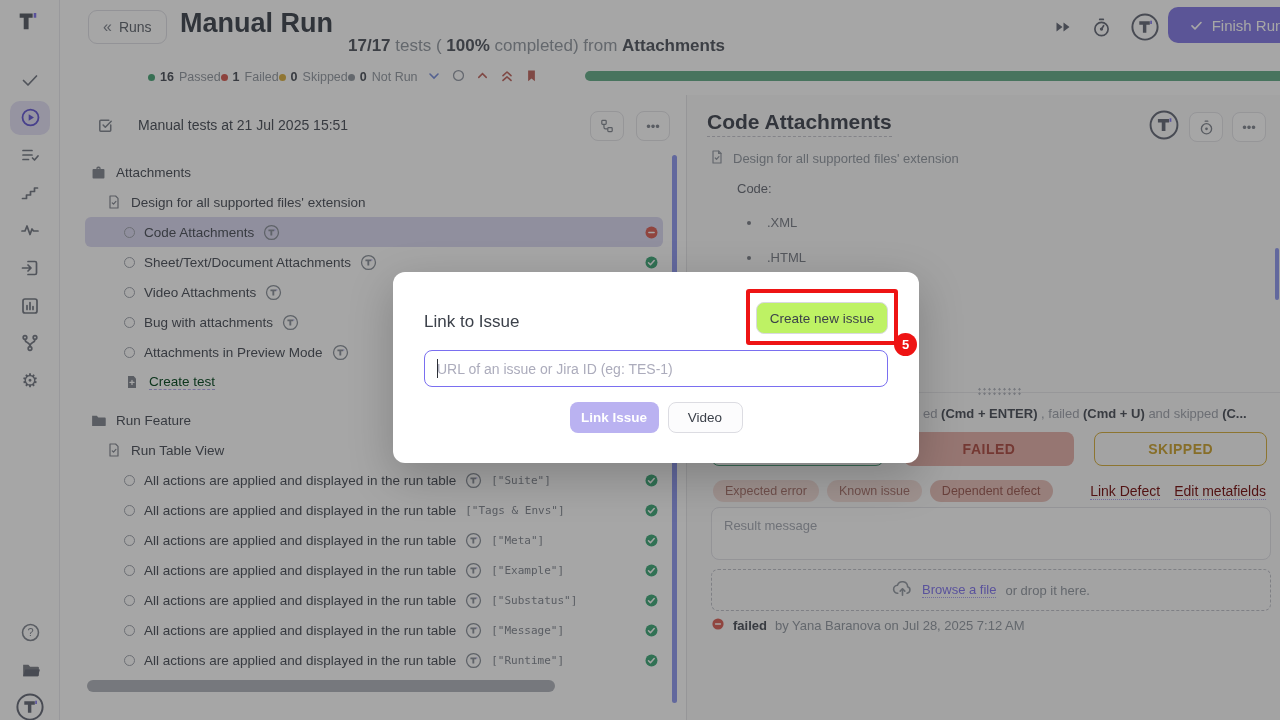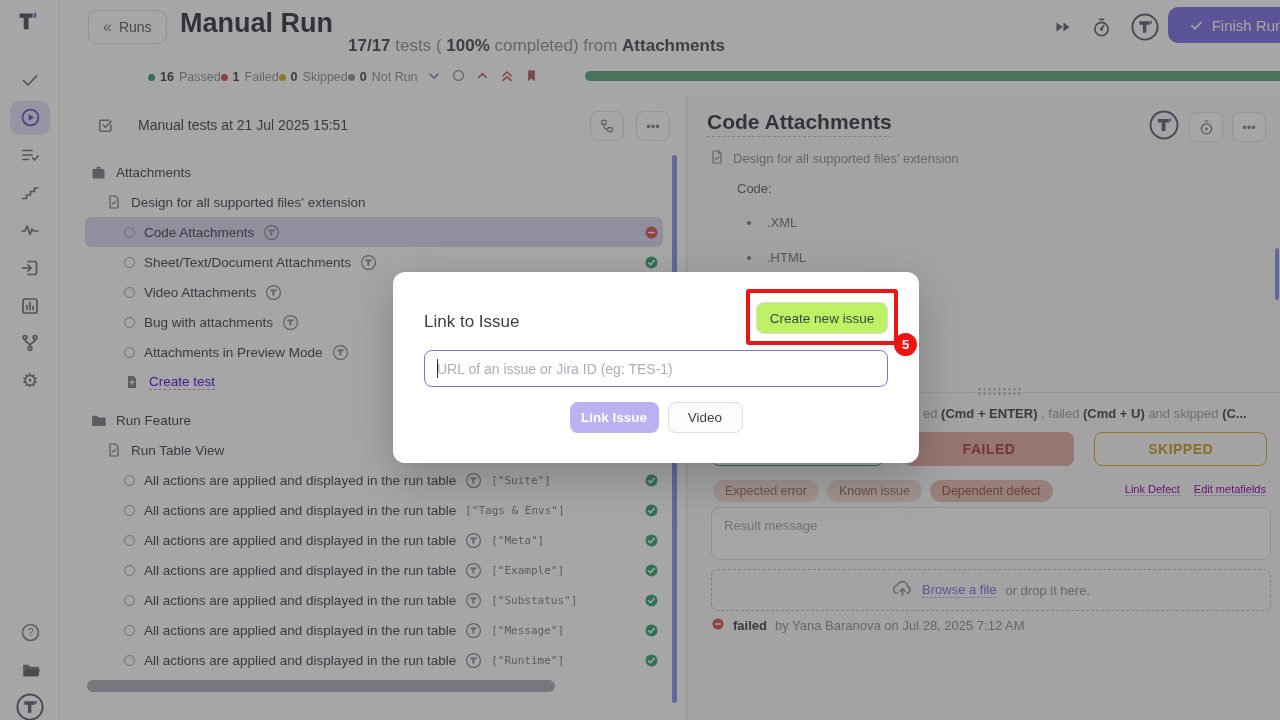--- a/index.html
+++ b/index.html
@@ -40,21 +40,21 @@
   .sq-btn { position:absolute; top:2px; width:34px; height:30px; border:1px solid #e6e6ea; border-radius:8px; background:#fff; display:flex; align-items:center; justify-content:center; color:#8a8f98; font-size:13px; }
   .tree-rows { position:absolute; left:25px; top:62px; width:578px; }
   .trow { height:30px; display:flex; align-items:center; position:relative; font-size:13.5px; color:#565b64; border-radius:6px; }
   .trow.sel { background:#dedcf3; }
   .trow .ticon { margin-left:9px; display:flex; }
   .trow .tag { margin-left:9px; font-family:"DejaVu Sans Mono", monospace; font-size:11px; color:#8a8f98; white-space:nowrap; }
   .trow .status { position:absolute; right:4px; top:8px; display:flex; }
   .ind-suite { padding-left:5px; } .ind-doc { padding-left:21px; } .ind-test { padding-left:39px; }
   .trow .lbl { margin-left:9px; white-space:nowrap; }
   .trow.folder { margin-top:8px; }
-  .trow.create .lbl { color:#6d28d9; border-bottom:1px dashed #b7b0f0; }
+  .trow.create .lbl { color:#14532d; border-bottom:1px dashed #b7b0f0; }
   .ring { width:11px; height:11px; border:1.5px solid #a7abb4; border-radius:50%; flex:none; }
   .partial-row { margin-top:5px; margin-left:2px; width:468px; height:12px; background:#b6b9c0; border-radius:6px; position:relative; }
   .tree-scroll { position:absolute; left:612px; top:60px; width:5px; height:548px; background:#97a0f2; border-radius:3px; }
 
   
   .detail { position:absolute; left:686px; top:95px; width:594px; height:625px; background:#fafafb; border-left:1px solid #e6e6ea; }
   .d-title { position:absolute; left:20px; top:15px; font-size:21px; font-weight:bold; color:#4d525c; border-bottom:1px dashed #c9c9d2; padding-bottom:2px; }
   .d-top-icons { position:absolute; right:14px; top:14px; display:flex; gap:9px; align-items:center; }
   .d-doc { position:absolute; left:22px; top:54px; display:flex; gap:8px; align-items:center; font-size:13px; color:#9aa0a8; }
   .d-code { position:absolute; left:50px; top:86px; font-size:13px; color:#72767f; }
@@ -68,21 +68,21 @@
   .d-hint b { color:#565b64; }
   .d-statuses { position:absolute; left:24px; top:337px; width:556px; display:flex; gap:20px; }
   .st-btn { flex:1; height:34px; border-radius:8px; font-size:14px; font-weight:bold; display:flex; align-items:center; justify-content:center; letter-spacing:.5px; }
   .st-btn.passed { border:1.5px solid #56a481; color:#56a481; background:transparent; }
   .st-btn.failed { background:#e7b6af; color:#b2574f; }
   .st-btn.skipped { border:1.5px solid #d9b44a; color:#cfa93e; background:transparent; }
   .d-badges { position:absolute; left:26px; top:385px; display:flex; gap:8px; }
   .badge { height:22px; padding:0 12px; border-radius:11px; background:#f3dfdb; color:#ad7b75; font-size:12.5px; display:flex; align-items:center; }
   .badge.active { background:#e9c4be; color:#a2645d; }
   .d-links { position:absolute; right:14px; top:388px; display:flex; gap:14px; }
-  .d-link { font-size:11px; color:#a21caf; border-bottom:1px dotted #b0a8f2; }
+  .d-link { font-size:14px; color:#7f1d1d; border-bottom:1px dotted #b0a8f2; }
   .d-result { position:absolute; left:24px; top:412px; width:560px; height:53px; border:1px solid #e3e3e8; border-radius:8px; background:#fdfdfe; font-size:13px; color:#565b64; padding:10px 12px; resize:none; font-family:"Liberation Sans", sans-serif; }
   .d-result::placeholder { color:#abafb8; }
   .d-drop { position:absolute; left:24px; top:474px; width:560px; height:42px; border:1.5px dashed #c3c5cc; border-radius:7px; display:flex; align-items:center; justify-content:center; gap:9px; font-size:13px; color:#9aa0a8; }
   .d-drop .browse { color:#8a7ff0; border-bottom:1px dotted #b0a8f2; }
   .d-history { position:absolute; left:24px; top:522px; display:flex; align-items:center; gap:8px; font-size:13px; color:#9aa0a8; }
   .d-history b { color:#565b64; }
   .detail-scroll { position:absolute; right:1px; top:153px; width:4px; height:52px; background:#97a0f2; border-radius:2px; }
 
   
   .dim { position:absolute; inset:0; background:rgba(0,0,0,0.35); z-index:10; }

